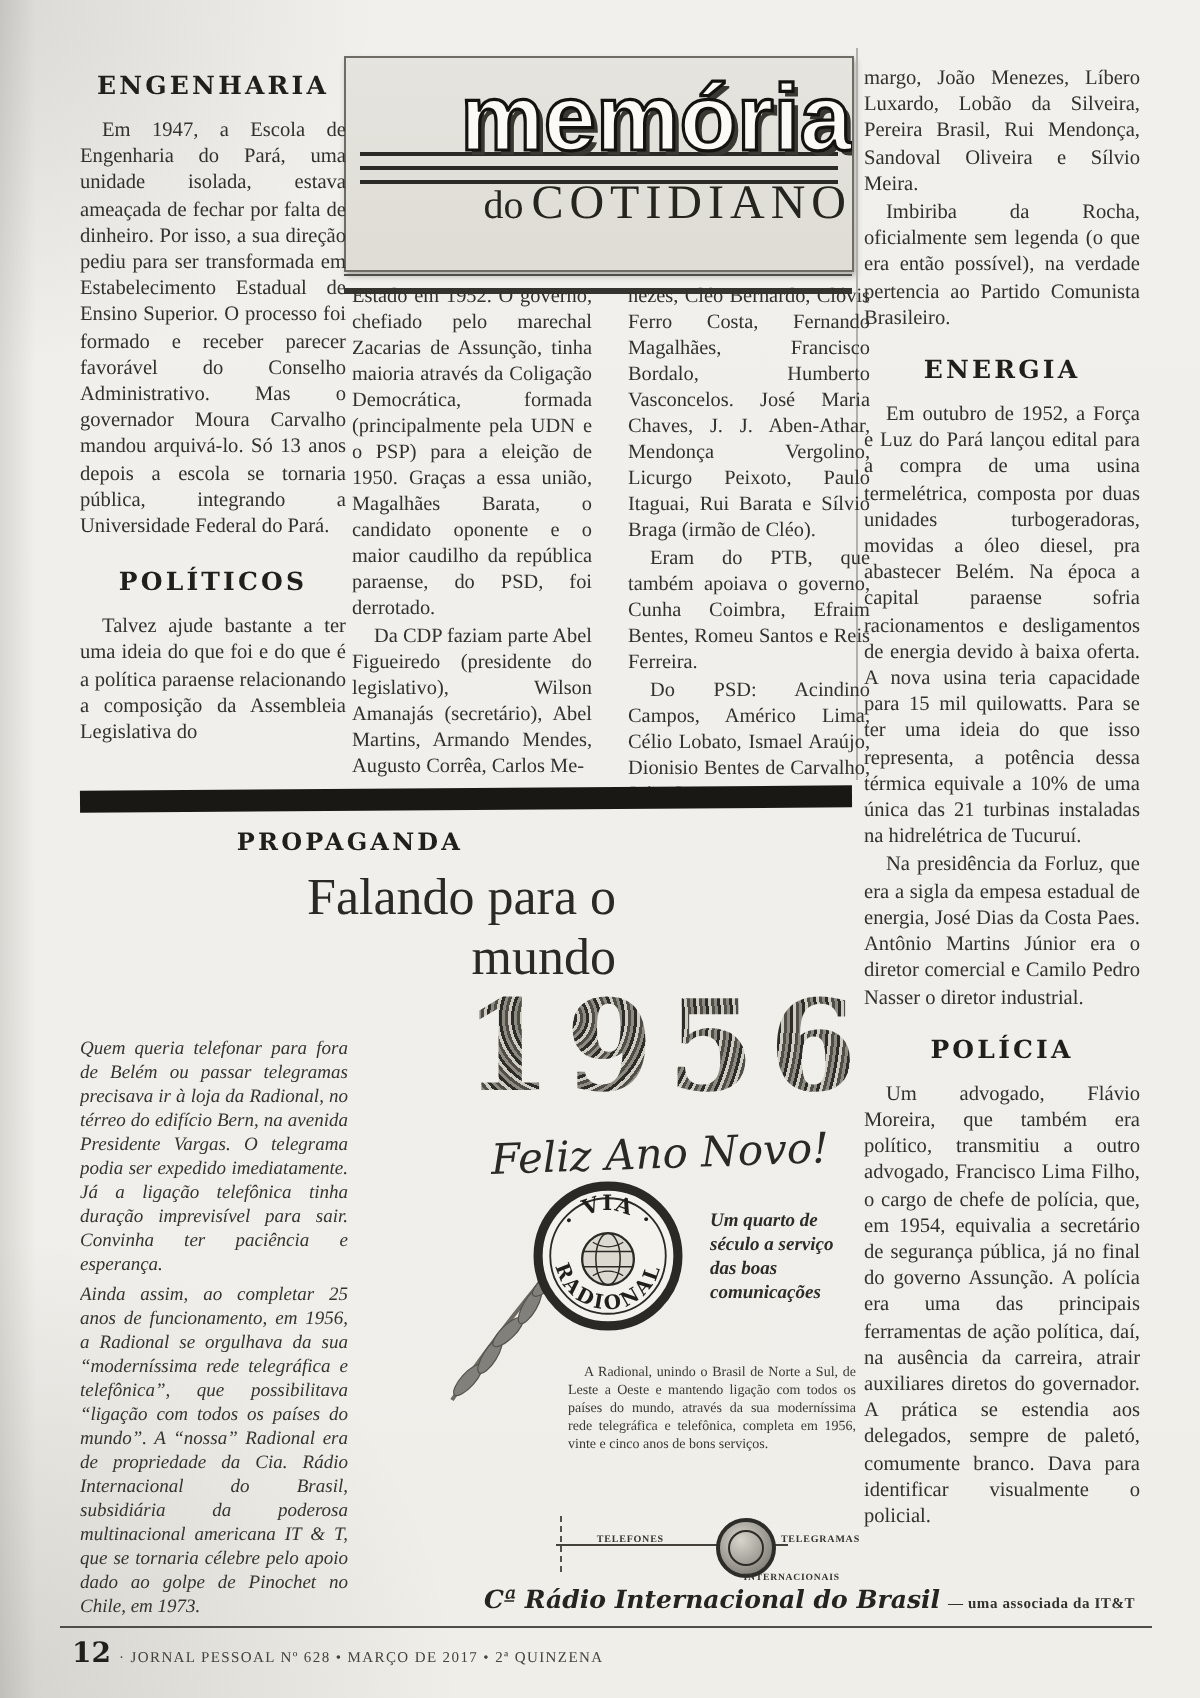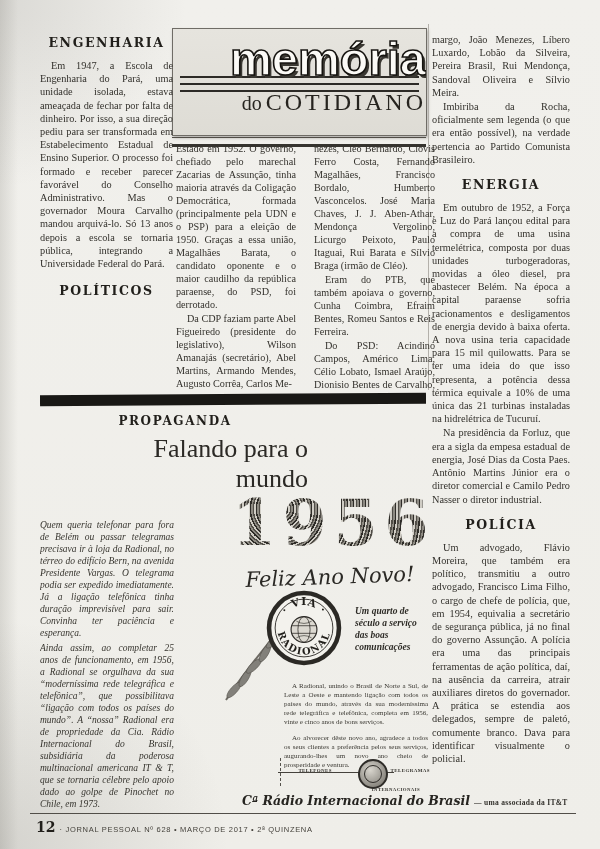--- a/index.html
+++ b/index.html
@@ -92,21 +92,21 @@
   .ad-stamp .seal::after{content:"";position:absolute;inset:4px;border-radius:50%;
             border:1px solid #2e2c28;}
   .ad-signature{position:absolute;left:70px;top:299px;right:0;white-space:nowrap;}
   .ad-signature .name{font-family:"DejaVu Serif",serif;font-style:italic;font-weight:bold;
             font-size:12.5px;color:#262420;}
   .ad-signature .suffix{font-size:7.5px;font-weight:bold;color:#33312c;letter-spacing:.3px;}
   
   .footer-rule{position:absolute;left:30px;top:813px;width:546px;border-top:1.2px solid #514e48;}
   .footer{position:absolute;left:36px;top:818px;width:540px;}
   .footer .pagenum{font-family:"DejaVu Serif",serif;font-weight:bold;font-size:14px;color:#211f1b;}
-  .footer .foottext{font-size:7.5px;letter-spacing:.7px;color:#45423c;font-family:Liberation Sans, sans-serif;text-align:right;}
+  .footer .foottext{font-size:7.5px;letter-spacing:.7px;color:#45423c;font-family:Liberation Serif, serif;text-align:right;}
 </style>
 </head>
 <body>
 
 <div class="page">
 
   <div class="masthead">
     <div class="masthead-lines"></div>
     <h1 class="masthead-title">memória</h1>
     <div class="masthead-sub">
@@ -116,20 +116,23 @@
   </div>
   <div class="masthead-rule"></div>
   <div class="vdivider"></div>
 
   <div class="col1">
     <h2 class="colhead">ENGENHARIA</h2>
     <div class="coltext">
       <p>Em 1947, a Escola de Engenharia do Pará, uma unidade isolada, estava ameaçada de fechar por falta de dinheiro. Por isso, a sua direção pediu para ser transformada em Estabelecimento Estadual de Ensino Superior. O processo foi formado e receber parecer favorável do Conselho Administrativo. Mas o governador Moura Carvalho mandou arquivá-lo. Só 13 anos depois a escola se tornaria pública, integrando a Universidade Federal do Pará.</p>
     </div>
     <h2 class="colhead second">POLÍTICOS</h2>
+    <div class="coltext">
+      <p>Talvez ajude bastante a ter uma ideia do que foi e do que é a política paraense relacionando a composição da Assembleia Legislativa do</p>
+    </div>
   </div>
 
   <div class="col2 coltext">
     <p class="noindent">Estado em 1952. O governo, chefiado pelo marechal Zacarias de Assunção, tinha maioria através da Coligação Democrática, formada (principalmente pela UDN e o PSP) para a eleição de 1950. Graças a essa união, Magalhães Barata, o candidato oponente e o maior caudilho da república paraense, do PSD, foi derrotado.</p>
     <p>Da CDP faziam parte Abel Figueiredo (presidente do legislativo), Wilson Amanajás (secretário), Abel Martins, Armando Mendes, Augusto Corrêa, Carlos Me-</p>
   </div>
 
   <div class="col3 coltext">
     <p class="noindent">nezes, Cléo Bernardo, Clóvis Ferro Costa, Fernando Magalhães, Francisco Bordalo, Humberto Vasconcelos. José Maria Chaves, J. J. Aben-Athar, Mendonça Vergolino, Licurgo Peixoto, Paulo Itaguai, Rui Barata e Sílvio Braga (irmão de Cléo).</p>
     <p>Eram do PTB, que também apoiava o governo, Cunha Coimbra, Efraim Bentes, Romeu Santos e Reis Ferreira.</p>
@@ -188,21 +191,20 @@
         <text font-family="DejaVu Serif, serif" font-size="13" font-weight="bold" fill="#211f1b" letter-spacing="2">
           <textPath href="#arcBot" startOffset="50%" text-anchor="middle">RADIONAL</textPath>
         </text>
       </svg>
     </div>
 
     <p class="ad-tagline">Um quarto de século a serviço das boas comunicações</p>
 
     <div class="ad-body">
       <p>A Radional, unindo o Brasil de Norte a Sul, de Leste a Oeste e mantendo ligação com todos os países do mundo, através da sua moderníssima rede telegráfica e telefônica, completa em 1956, vinte e cinco anos de bons serviços.</p>
-      <p>Ao alvorecer dêste novo ano, agradece a todos os seus clientes a preferência pelos seus serviços, augurando-lhes um novo ano cheio de prosperidade e ventura.</p>
     </div>
 
     <div class="ad-dash"></div>
 
     <div class="ad-stamp">
       <div class="line"></div>
       <span class="word w-left">TELEFONES</span>
       <span class="seal"></span>
       <span class="word w-right">TELEGRAMAS</span>
       <span class="w-bottom">INTERNACIONAIS</span>

